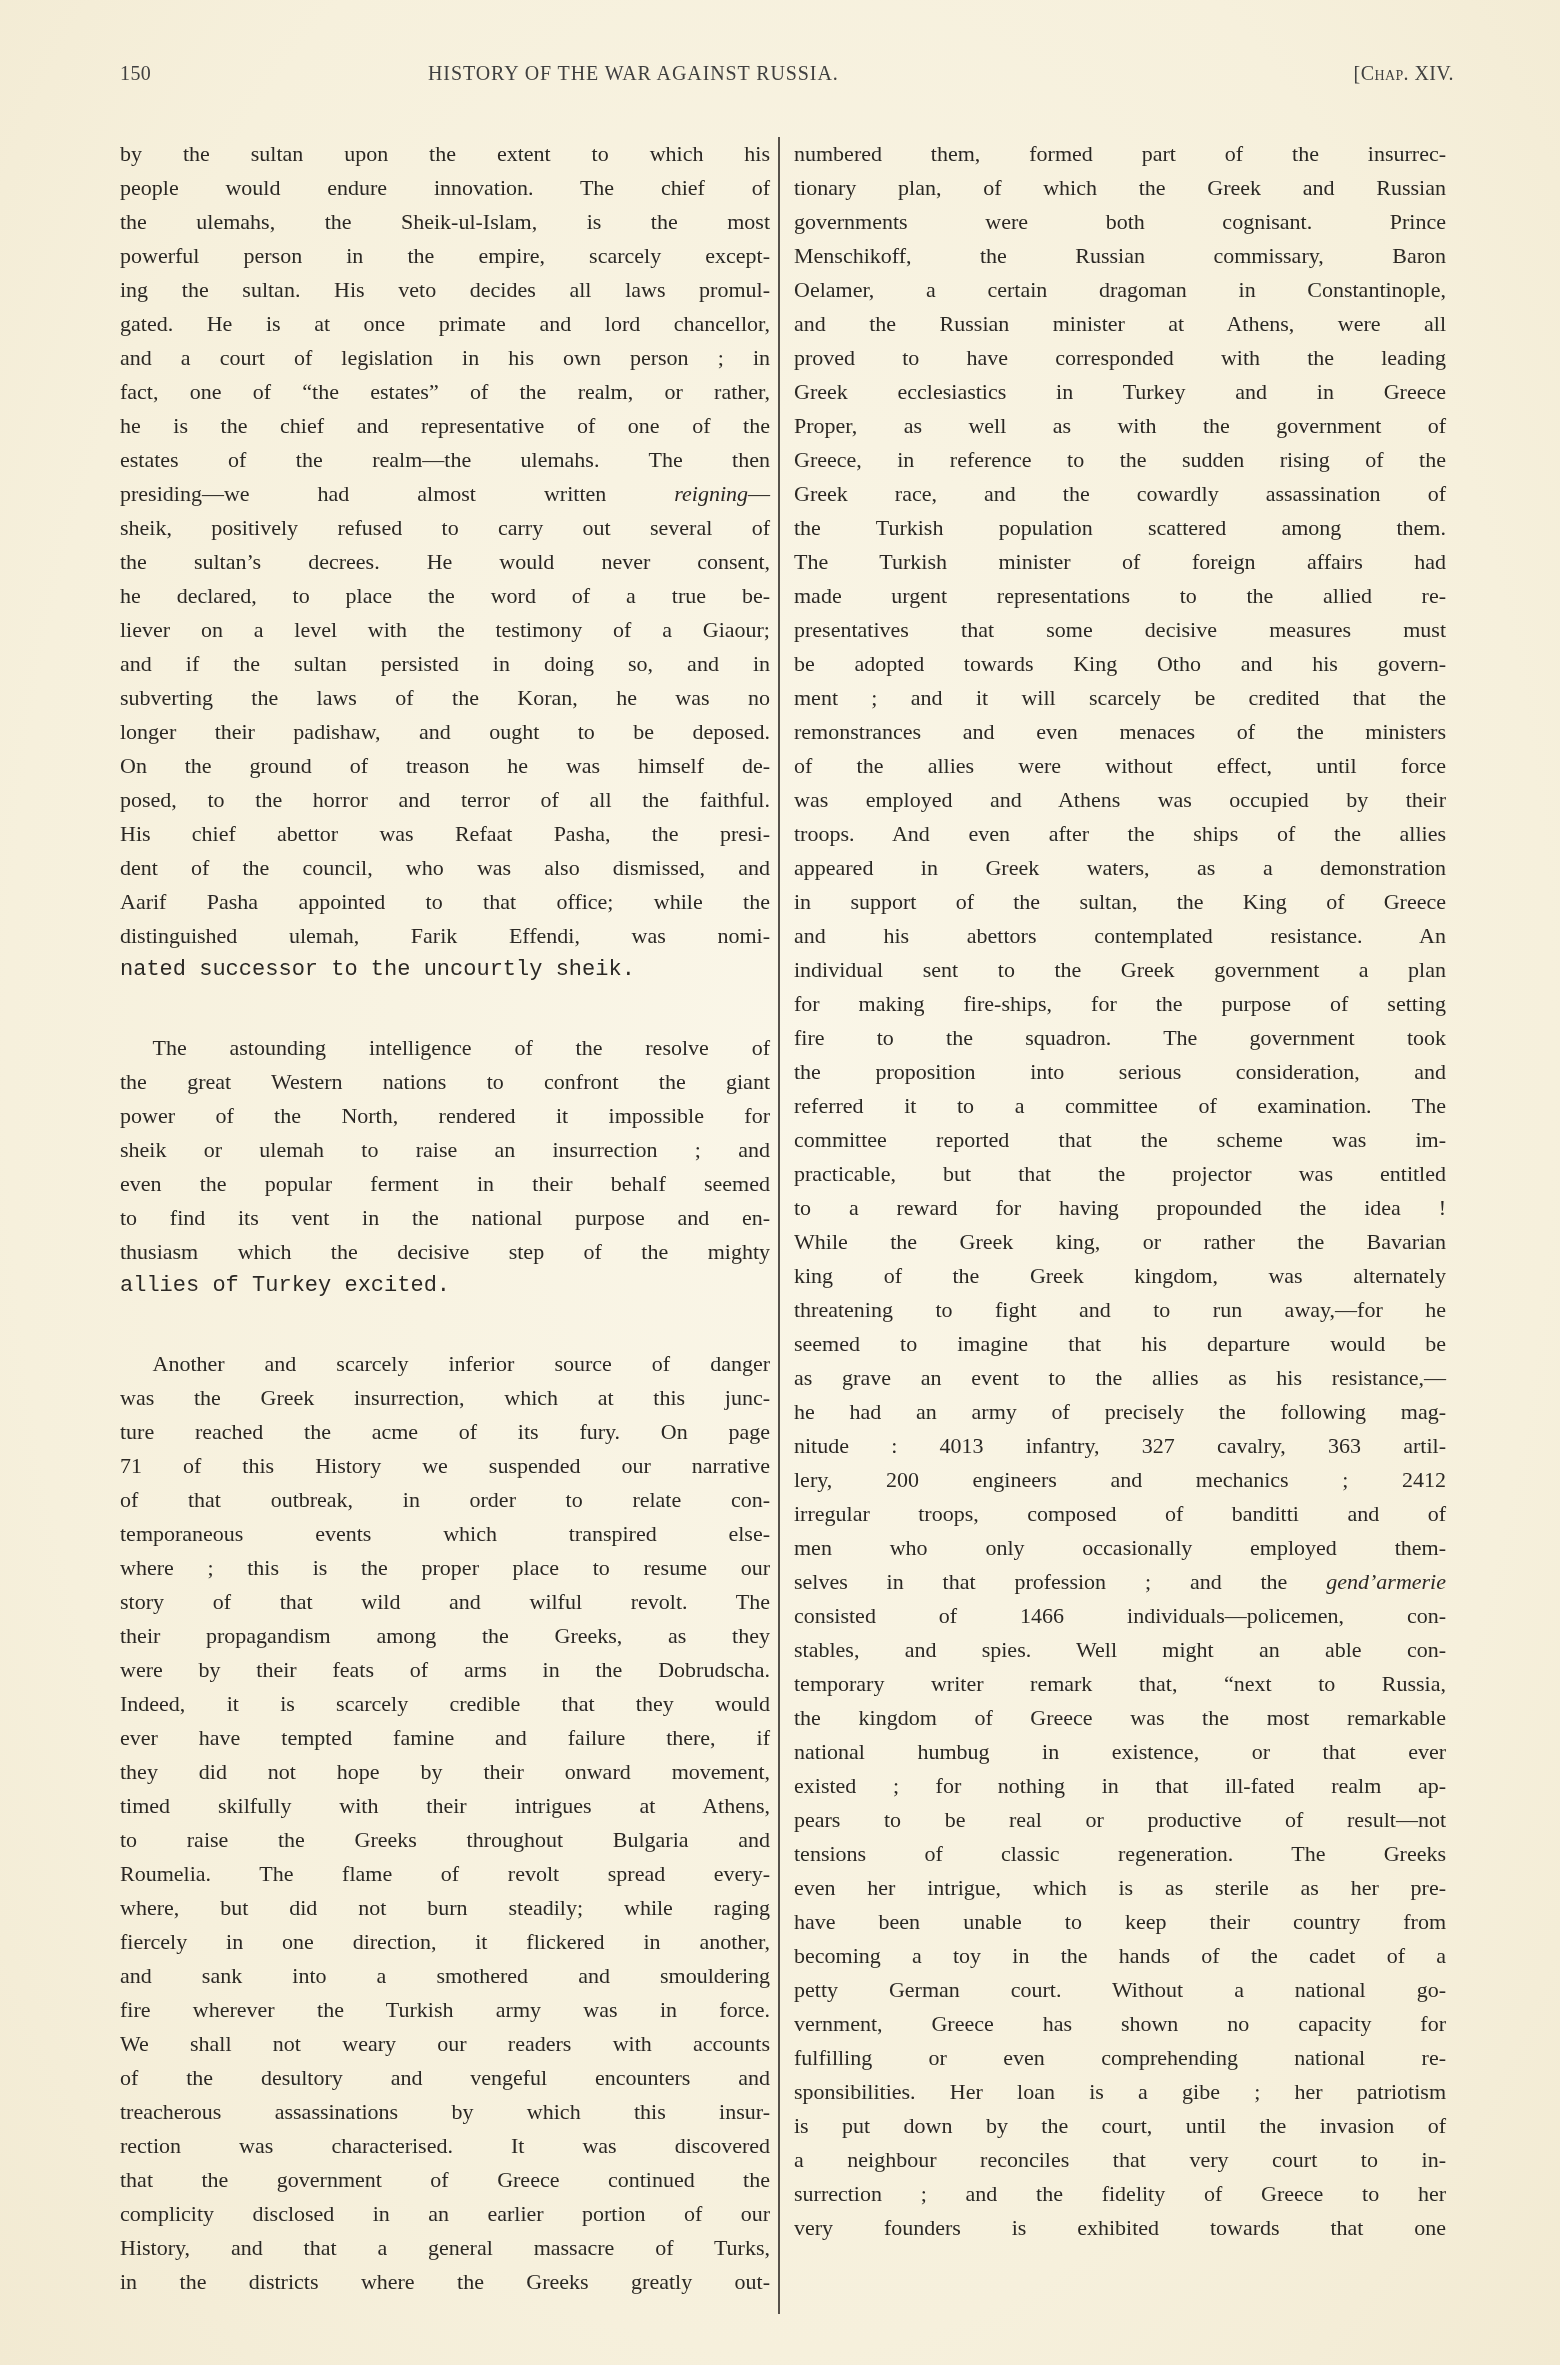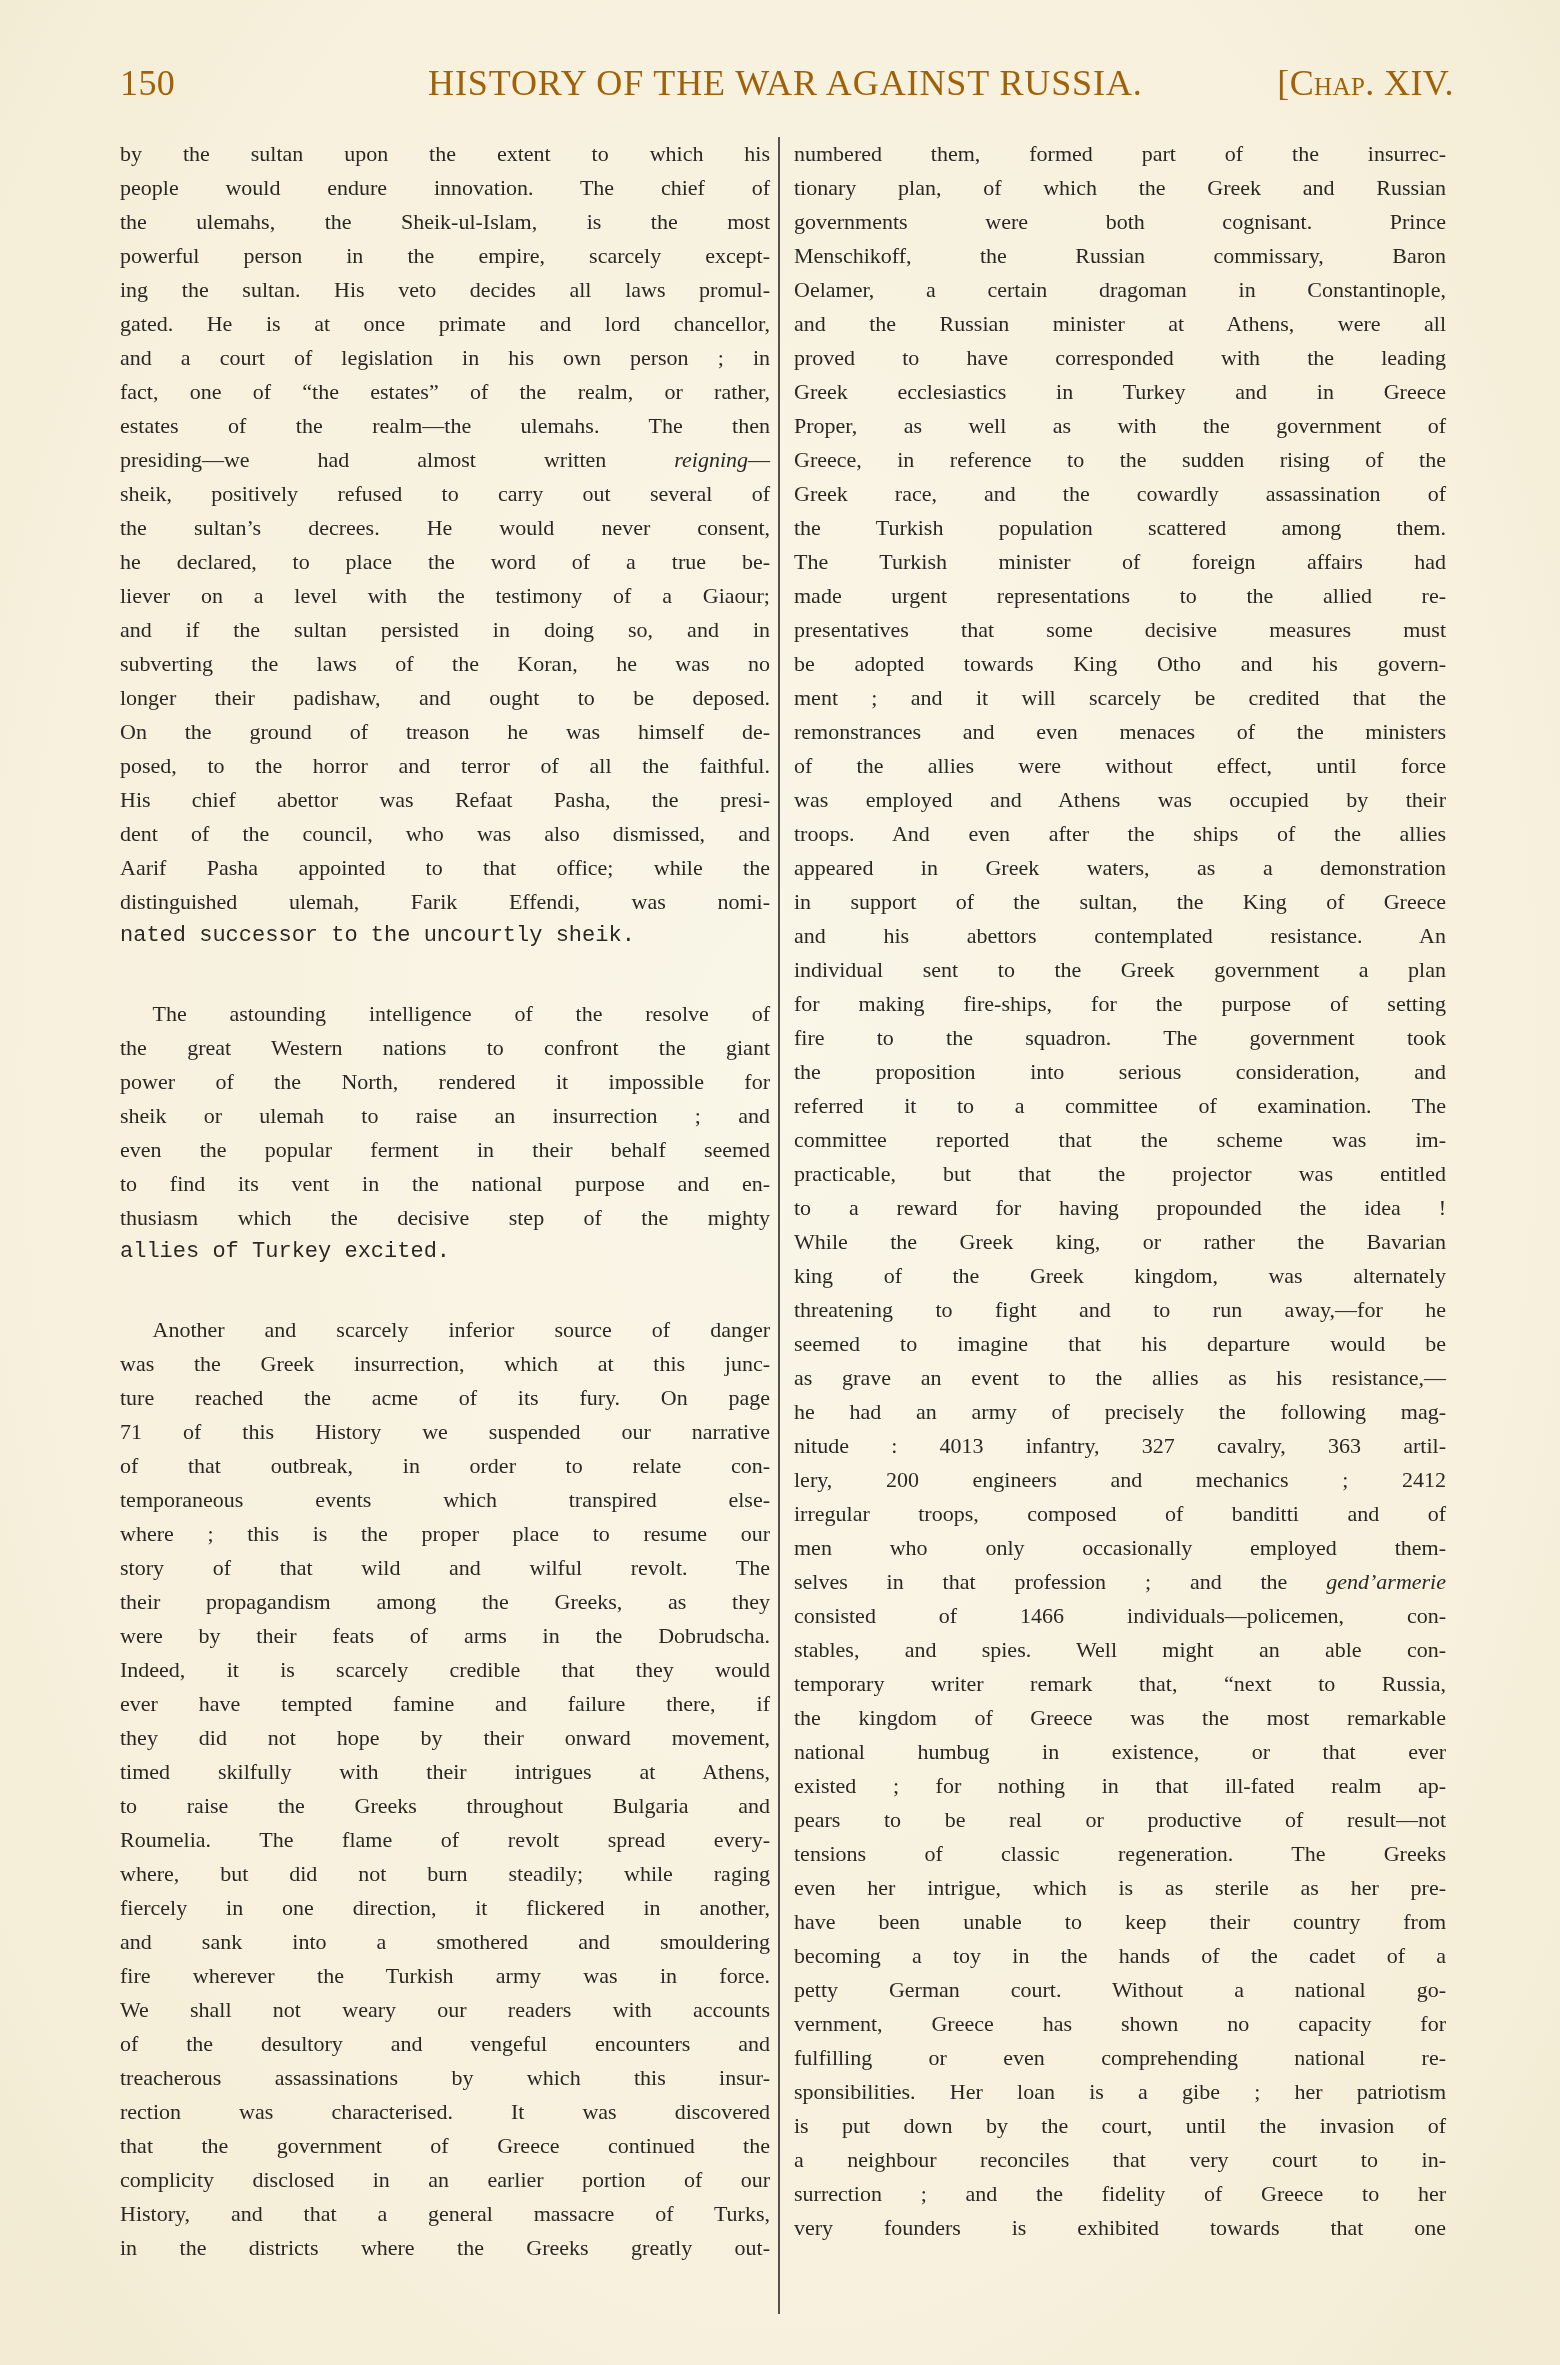--- a/index.html
+++ b/index.html
@@ -20,23 +20,23 @@
       position: absolute;
       left: 0; top: 0;
       width: 1561px; height: 2366px;
     }
     .running-head {
       position: absolute;
       top: 62px;
       left: 120px;
       width: 1334px;
       height: 38px;
-      font-size: 36px;
+      font-size: 20px;
       letter-spacing: 0.4px;
-      color: #a16207;
+      color: #404040;
     }
     .running-head .page-number {
       position: absolute;
       left: 0;
       top: 0;
     }
     .running-head .book-title {
       position: absolute;
       left: 308px;
       top: 0;
@@ -99,20 +99,21 @@
 
   <div class="column left" id="col-left">
       <span class="line">by the sultan upon the extent to which his</span>
       <span class="line">people would endure innovation. The chief of</span>
       <span class="line">the ulemahs, the Sheik-ul-Islam, is the most</span>
       <span class="line">powerful person in the empire, scarcely except-</span>
       <span class="line">ing the sultan. His veto decides all laws promul-</span>
       <span class="line">gated. He is at once primate and lord chancellor,</span>
       <span class="line">and a court of legislation in his own person ; in</span>
       <span class="line">fact, one of “the estates” of the realm, or rather,</span>
+      <span class="line">he is the chief and representative of one of the</span>
       <span class="line">estates of the realm—the ulemahs. The then</span>
       <span class="line">presiding—we had almost written <i>reigning</i>—</span>
       <span class="line">sheik, positively refused to carry out several of</span>
       <span class="line">the sultan’s decrees. He would never consent,</span>
       <span class="line">he declared, to place the word of a true be-</span>
       <span class="line">liever on a level with the testimony of a Giaour;</span>
       <span class="line">and if the sultan persisted in doing so, and in</span>
       <span class="line">subverting the laws of the Koran, he was no</span>
       <span class="line">longer their padishaw, and ought to be deposed.</span>
       <span class="line">On the ground of treason he was himself de-</span>

